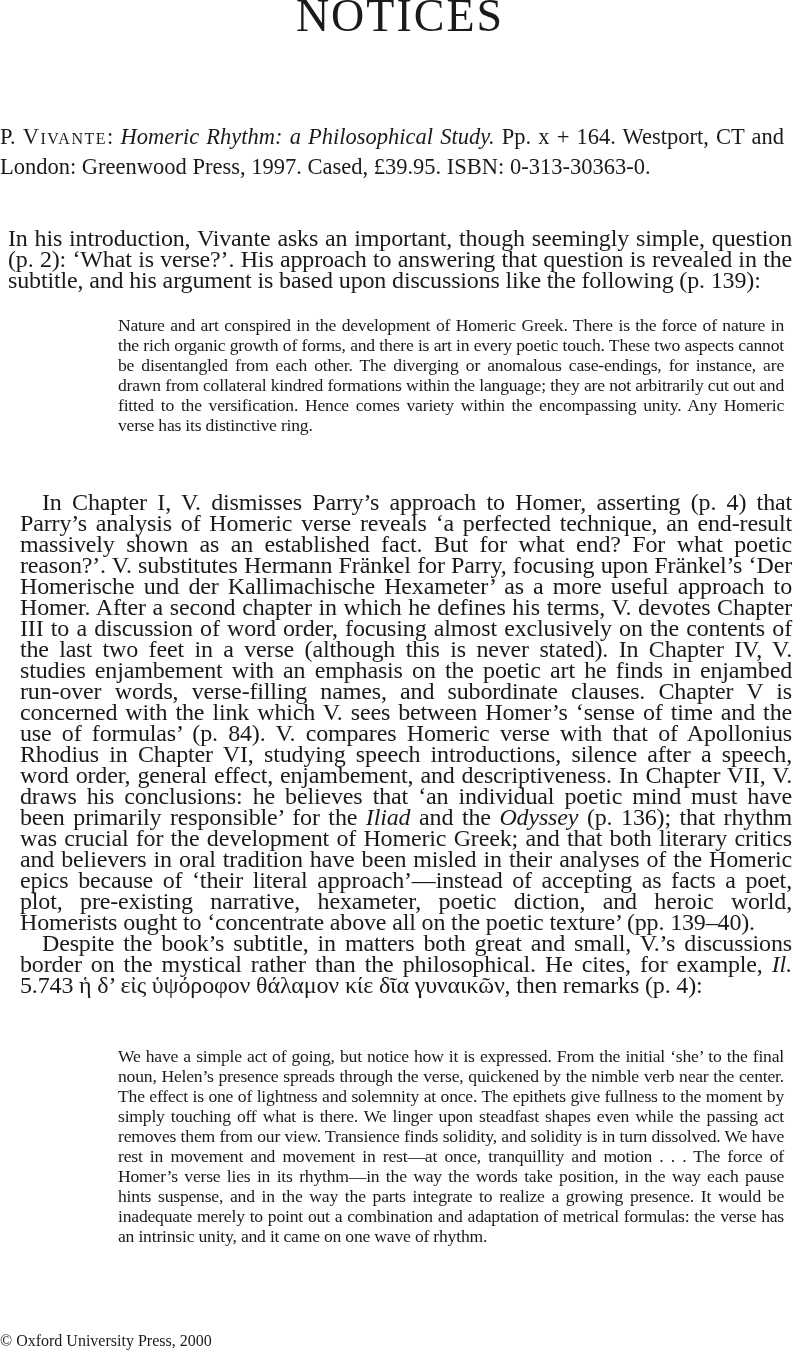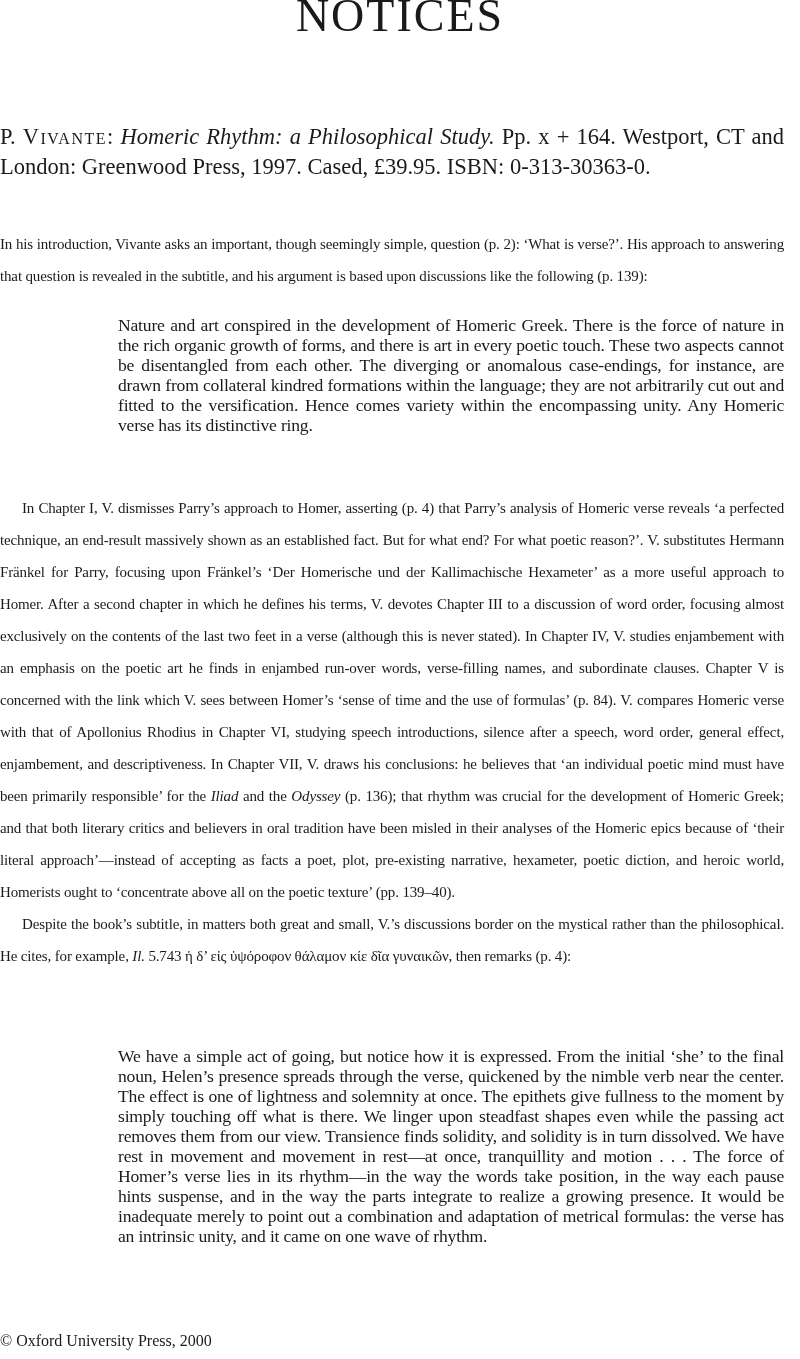--- a/index.html
+++ b/index.html
@@ -11,26 +11,26 @@
   .page-header {
     position: absolute; top: -14px; left: 0; width: 800px; text-align: center;
     font-size: 46px; letter-spacing: 2px; line-height: 60px; color: #1a1a1a;
   }
   .citation {
     position: absolute; top: 122px; left: 0; width: 784px;
     font-size: 22.5px; line-height: 29.5px; text-align: justify;
   }
   .citation .sc { font-variant: small-caps; letter-spacing: 1.5px; }
   .body-text {
-    position: absolute; left: 0; width: 784px;
-    font-size: 15px; line-height: 32px; text-align: justify;
+    position: absolute; left: 8px; width: 784px;
+    font-size: 24px; line-height: 21px; text-align: justify;
     letter-spacing: -0.15px;
   }
   .body-text p { margin: 0; }
-  .body-text p.indent { text-indent: 22px; }
+  .body-text p.indent { text-indent: 22px; margin-left: 12px; }
   .blockquote {
     position: absolute; left: 118px; width: 666px;
     font-size: 17.6px; line-height: 20px; text-align: justify;
     letter-spacing: -0.2px;
   }
   .greek { }
   .footer {
     position: absolute; top: 1330px; left: 0;
     font-size: 16px; line-height: 22px;
   }

